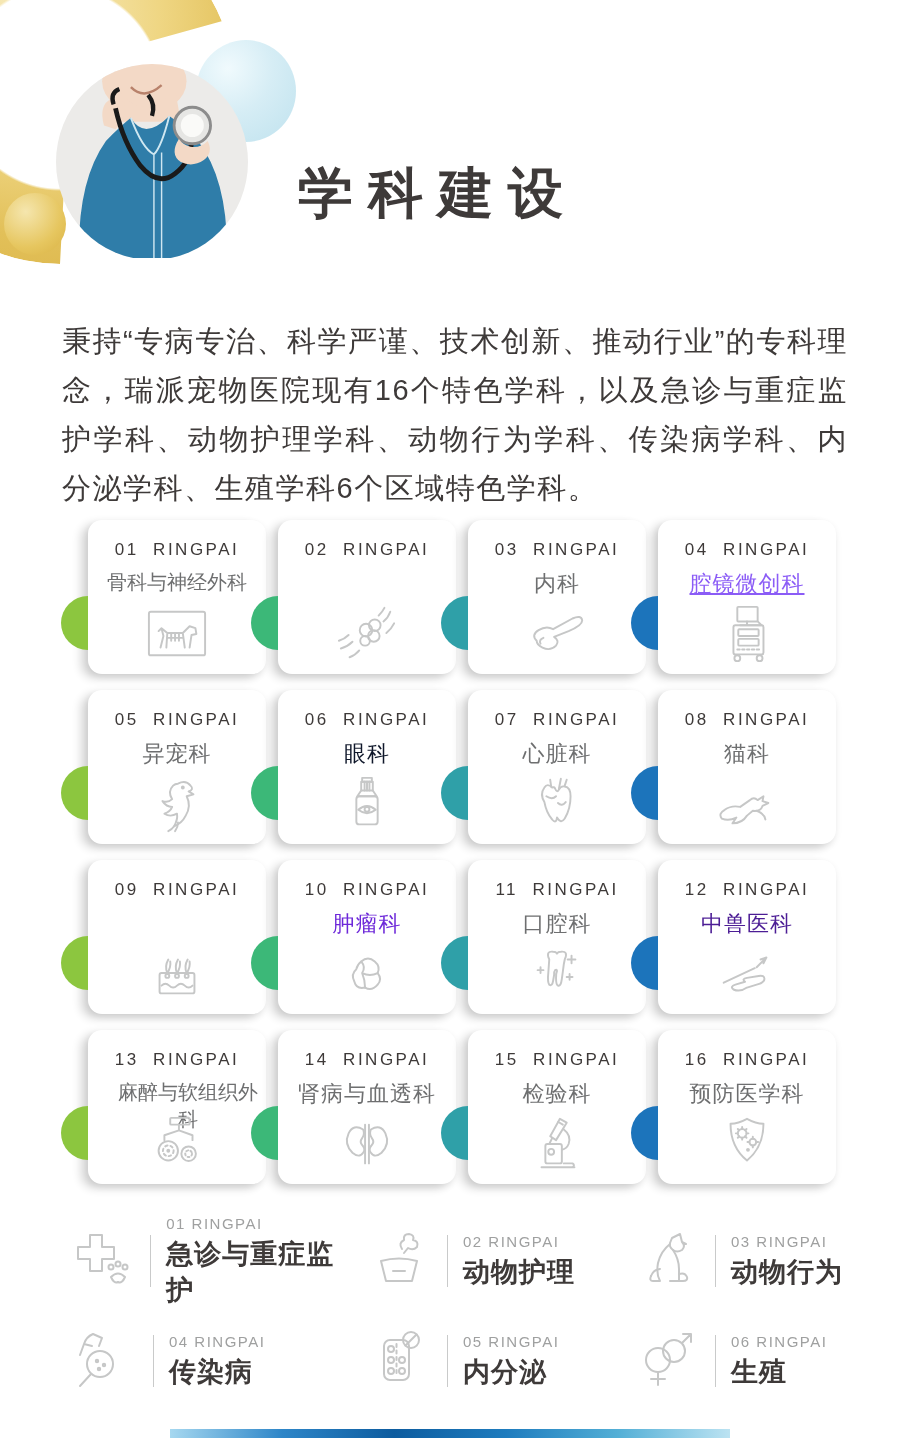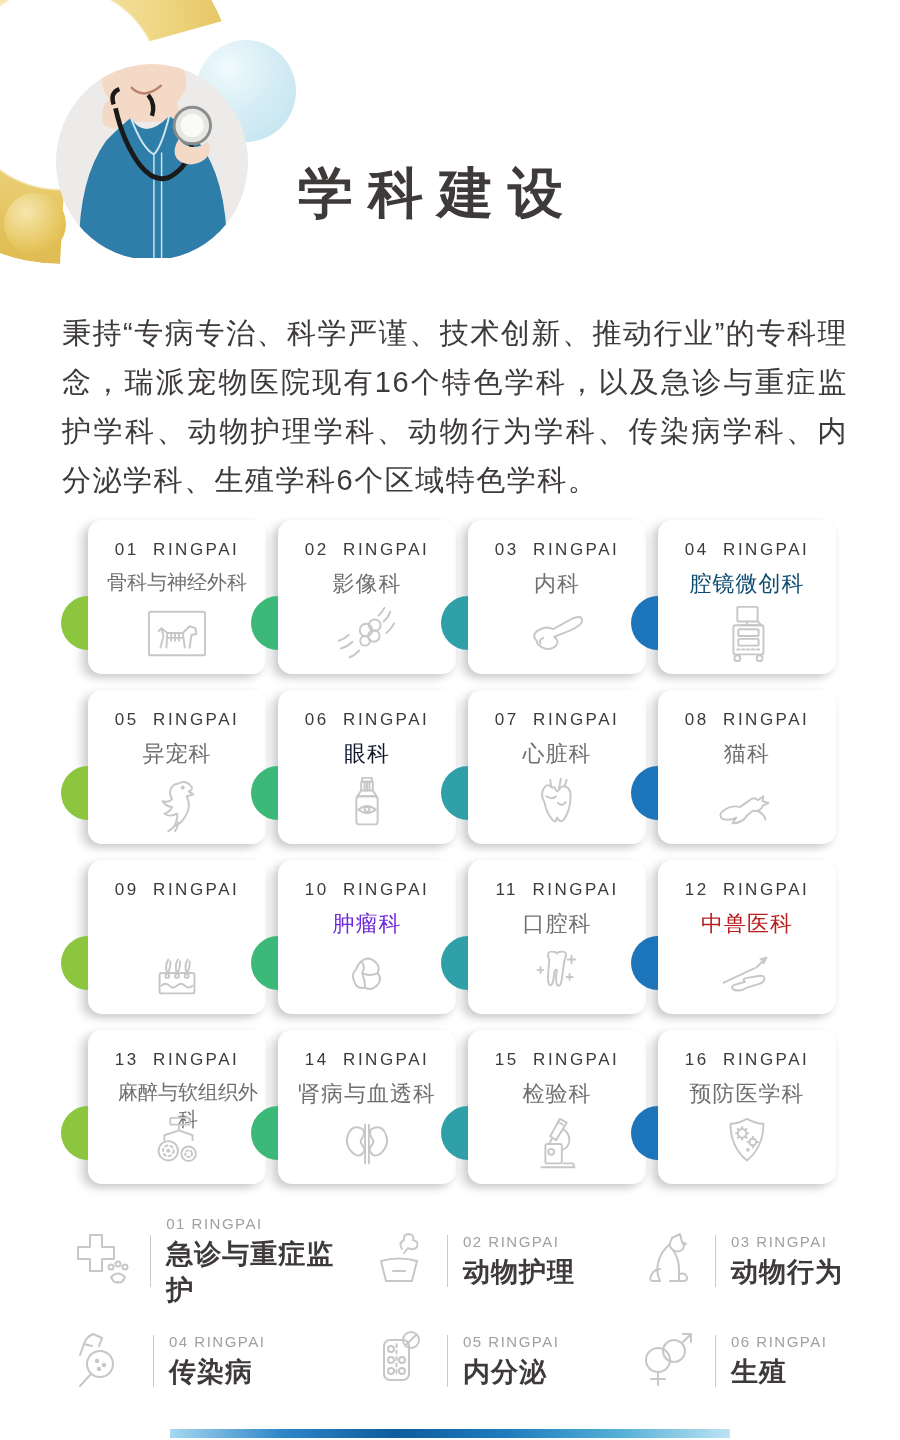--- a/index.html
+++ b/index.html
@@ -14,21 +14,21 @@
     clip-path:polygon(0 0,100% 0,100% 30%,53% 43%,50% 100%,0 100%);}
   .gold-cap{position:absolute;left:4px;top:193px;width:62px;height:62px;border-radius:50%;
     background:radial-gradient(circle at 35% 30%, #F5E6AE, #E6C65F 60%, #D9B143);}
   .balloon{position:absolute;left:196px;top:40px;width:100px;height:102px;border-radius:50%;
     background:radial-gradient(circle at 32% 28%, #F0FAFD 0%, #D6EDF5 45%, #BFE2EE 100%);}
   .photo{position:absolute;left:56px;top:64px;width:192px;height:196px;border-radius:50%;overflow:hidden;}
   .photo svg{width:100%;height:100%;display:block;}
   .title{position:absolute;left:298px;top:120px;font-size:55px;font-weight:bold;letter-spacing:15px;color:#3E3A39;}
 
   
-  .intro{position:absolute;left:62px;top:280px;width:786px;font-size:29px;line-height:49px;
+  .intro{position:absolute;left:62px;top:288px;width:786px;font-size:29px;line-height:49px;
          letter-spacing:1.5px;text-align:justify;color:#3E3A39;}
 
   
   .grid{position:absolute;left:88px;top:520px;width:748px;display:grid;
         grid-template-columns:repeat(4,178px);column-gap:12px;row-gap:16px;}
   .card{position:relative;height:154px;background:#fff;border-radius:14px;
         box-shadow:-7px 4px 10px rgba(0,0,0,.16), 0 3px 7px rgba(0,0,0,.07);}
   .accent{position:absolute;left:-27px;top:76px;width:27px;height:54px;
           border-radius:27px 0 0 27px;}
   .card-num{margin-top:20px;text-align:center;font-size:17px;letter-spacing:2.5px;color:#3E3A39;white-space:pre;}
@@ -90,21 +90,20 @@
         <div class="card-icon">
           <svg viewBox="0 0 80 64" fill="none" stroke="#C6C7C7" stroke-width="2" stroke-linecap="round" stroke-linejoin="round">
             <rect x="11" y="9" width="58" height="45" rx="2"></rect>
             <path d="M23 46 L26 34 L24 26 L30 31 H46 L53 24 L59 26 L60 32 L55 33 L53 46 M30 31 L29 46 M46 31 L48 46 M34 31 V39 M38 31 V39 M42 31 V39 M31 36 H45 M24 26 L21 29"></path>
           </svg>
         </div>
       </article>
       <article class="card">
         <span class="accent" style="background: rgb(60, 184, 120);"></span>
         <div class="card-num" style="color: rgb(62, 58, 57);">02&nbsp;&nbsp;RINGPAI</div>
-        <div class="card-name" style="color: rgb(110, 111, 112);">影像科</div>
         <div class="card-icon">
           <svg viewBox="0 0 80 64" fill="none" stroke="#C6C7C7" stroke-width="2" stroke-linecap="round" stroke-linejoin="round">
             <circle cx="39" cy="28" r="6.5"></circle>
             <circle cx="48" cy="23" r="6"></circle>
             <circle cx="47" cy="34" r="6"></circle>
             <circle cx="38" cy="39" r="5"></circle>
             <path d="M13 47 Q20 45 25 40 M11 39 Q17 37 21 33 M57 19 Q62 15 64 9 M52 13 Q56 9 58 5 M22 56 Q28 54 32 49 M60 31 Q65 27 68 21"></path>
           </svg>
         </div>
       </article>
@@ -115,21 +114,21 @@
         <div class="card-icon">
           <svg viewBox="0 0 80 64" fill="none" stroke="#C6C7C7" stroke-width="2" stroke-linecap="round" stroke-linejoin="round">
             <path d="M19 39 Q13 33 21 28 Q29 23 36 27 L56 16 Q65 12 66 18 Q66 23 52 29 L37 35 Q43 39 39 44 Q33 50 25 46 Q19 43 19 39 Z"></path>
             <path d="M23 42 Q21 38 26 36"></path>
           </svg>
         </div>
       </article>
       <article class="card">
         <span class="accent" style="background: rgb(28, 116, 187);"></span>
         <div class="card-num" style="color: rgb(62, 58, 57);">04&nbsp;&nbsp;RINGPAI</div>
-        <div class="card-name" style="color: #0c4a6e;">腔镜微创科</div>
+        <div class="card-name" style="color: #8b5cf6; text-decoration: underline;">腔镜微创科</div>
         <div class="card-icon">
           <svg viewBox="0 0 80 64" fill="none" stroke="#C6C7C7" stroke-width="2" stroke-linecap="round" stroke-linejoin="round">
             <rect x="30" y="4" width="21" height="15" rx="1"></rect>
             <path d="M40 19 V23 M33 23 H55 M51 19 L55 23"></path>
             <rect x="26" y="23" width="31" height="30" rx="2"></rect>
             <rect x="31" y="27" width="21" height="7" rx="1"></rect>
             <rect x="31" y="37" width="21" height="7" rx="1"></rect>
             <path d="M30 48 H53" stroke-dasharray="2.5 2.5"></path>
             <circle cx="30" cy="57" r="3"></circle>
             <circle cx="53" cy="57" r="3"></circle>
@@ -217,21 +216,21 @@
         <div class="card-icon">
           <svg viewBox="0 0 80 64" fill="none" stroke="#C6C7C7" stroke-width="2" stroke-linecap="round" stroke-linejoin="round">
             <path d="M32 17 Q28 8 36 9 Q39 9 40 11 Q41 9 44 9 Q52 8 48 17 L47 22 Q46 30 45 37 Q44 45 41 44 Q39 43 39 36 Q39 31 40 29 Q40 27 38 28 Q37 29 37 33 L36 39 Q35 45 32 43 Q30 40 31 31 Z"></path>
             <path d="M55 13 V21 M51 17 H59 M23 25 V31 M20 28 H26 M53 32 V38 M50 35 H56"></path>
           </svg>
         </div>
       </article>
       <article class="card">
         <span class="accent" style="background: rgb(28, 116, 187);"></span>
         <div class="card-num" style="color: rgb(62, 58, 57);">12&nbsp;&nbsp;RINGPAI</div>
-        <div class="card-name" style="color: #b91c1c;">中兽医科</div>
+        <div class="card-name" style="color: #4c1d95;">中兽医科</div>
         <div class="card-icon">
           <svg viewBox="0 0 80 64" fill="none" stroke="#C6C7C7" stroke-width="2" stroke-linecap="round" stroke-linejoin="round">
             <path d="M16 41 L48 26 M50 25 L60 15 M60 15 L57 21 M60 15 L54 17"></path>
             <path d="M26 48 Q22 45 28 43 L38 40 Q34 37 40 36 L52 34 Q58 33 58 37 Q58 41 50 43 L40 46 Q33 51 26 48 Z"></path>
           </svg>
         </div>
       </article>
       <article class="card">
         <span class="accent" style="background: rgb(140, 198, 63);"></span>
         <div class="card-num" style="color: rgb(62, 58, 57);">13&nbsp;&nbsp;RINGPAI</div>

